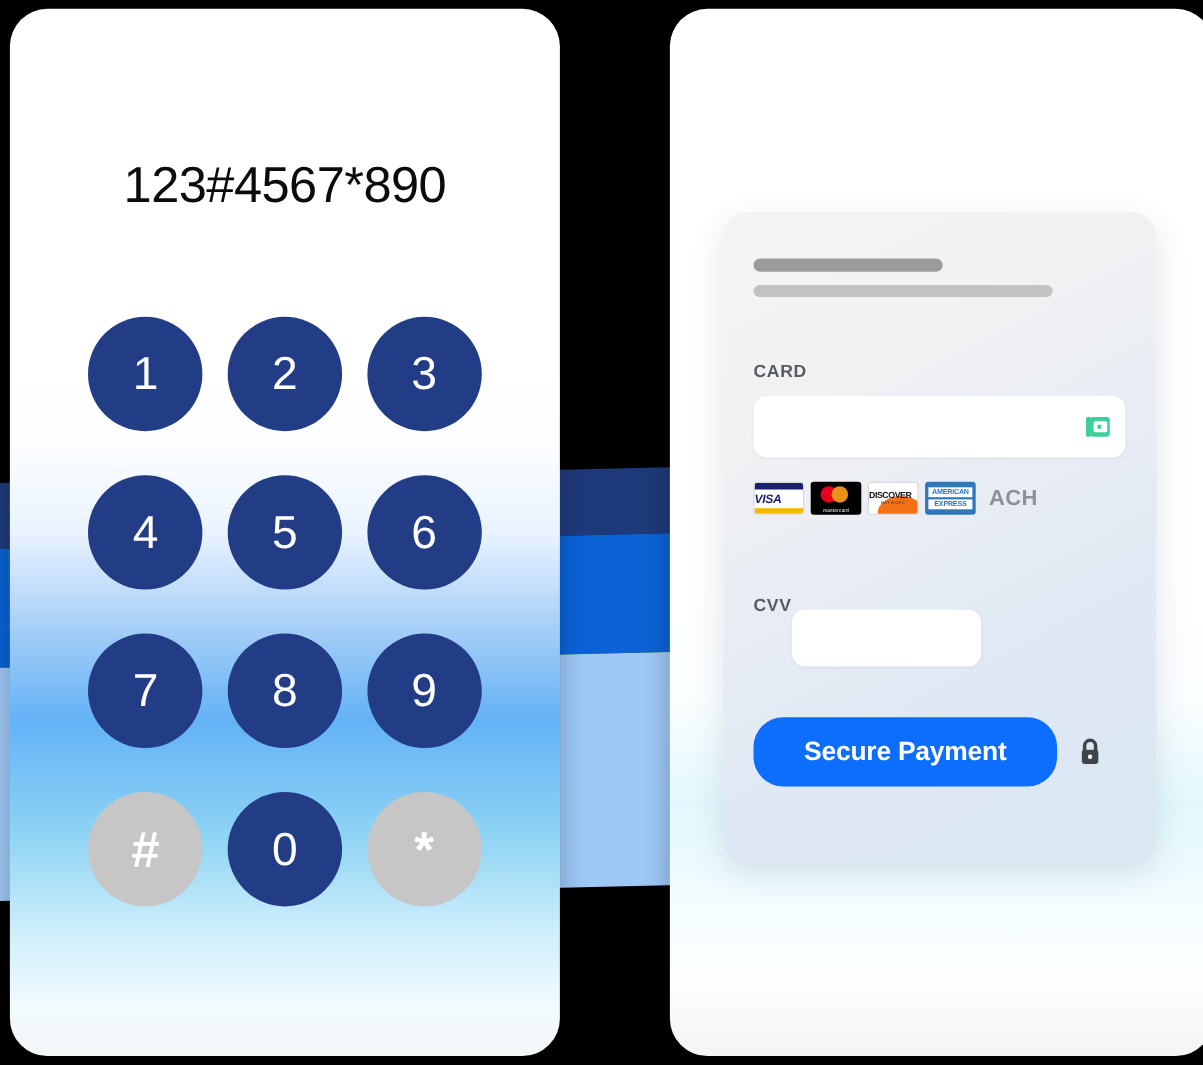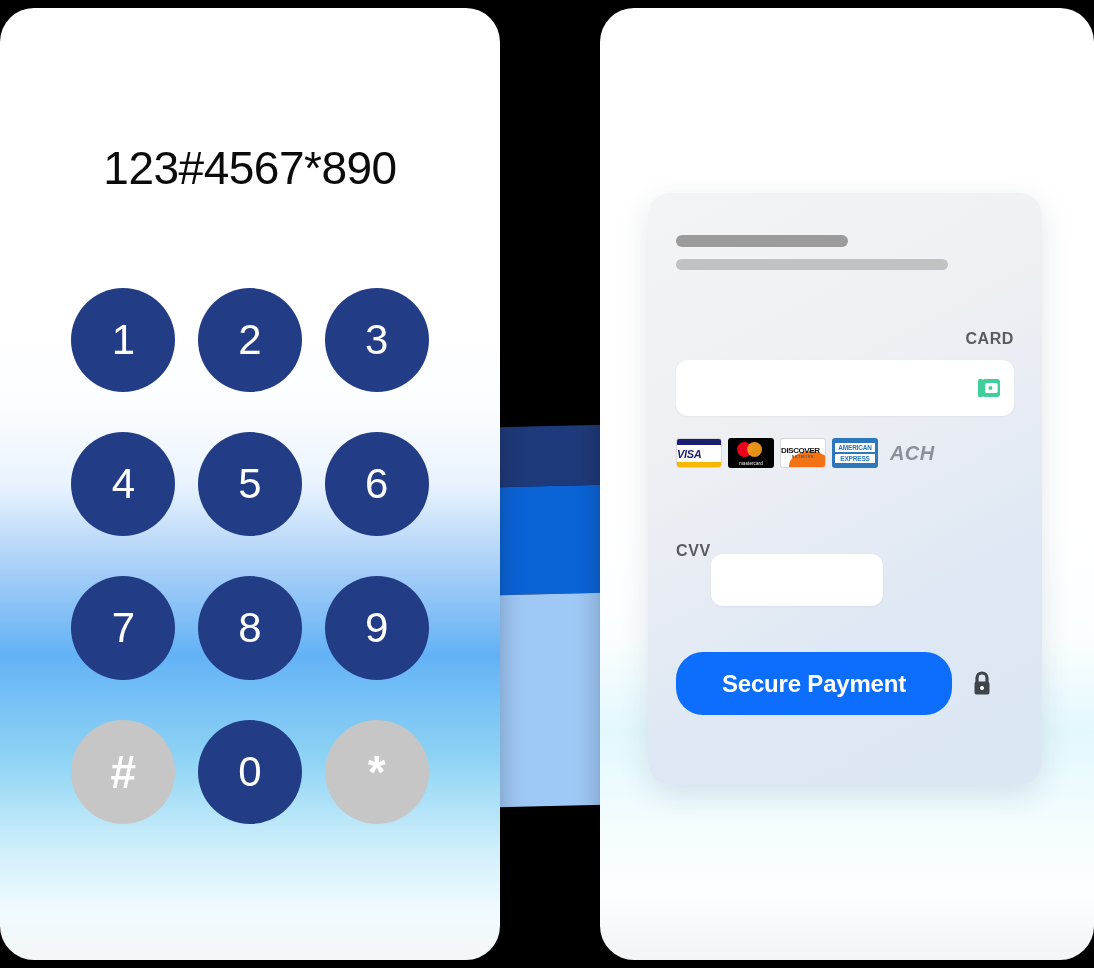--- a/index.html
+++ b/index.html
@@ -39,20 +39,21 @@
   .band-blue  { top: 500px; height: 108px; background: #0b63d6; }
   .band-light { top: 608px; height: 212px; background: #9ec8f5; }
 
   
   .panel {
     position: absolute;
     border-radius: 34px;
     overflow: hidden;
     z-index: 5;
     box-shadow: 0 6px 26px rgba(0,0,0,0.25);
+    margin-left: 9px;
   }
 
   
   #keypad-panel {
     left: 0px;
     top: 8px;
     width: 500px;
     height: 952px;
     background:
       linear-gradient(180deg,
@@ -151,21 +152,21 @@
   #skeleton-2 { width: 272px; height: 11px; background: #c2c2c2; }
 
   .field-label {
     font-size: 16px;
     font-weight: bold;
     letter-spacing: 0.6px;
     color: #585c61;
     font-family: "Liberation Sans", sans-serif;
   }
 
-  #card-label { margin-top: 60px; text-align: right; }
+  #card-label { margin-top: 60px; }
 
   #card-input {
     position: relative;
     margin-top: 12px;
     width: 338px;
     height: 56px;
     background: #ffffff;
     border: none;
     border-radius: 12px;
     box-shadow: 0 1px 3px rgba(0,0,0,0.05);
@@ -249,21 +250,20 @@
   .brand-amex .a-l1 { top:5px; }
   .brand-amex .a-l2 { top:16px; }
 
   #ach-label {
     font-size: 20px;
     font-weight: bold;
     color: #8b9199;
     margin-left: 6px;
     letter-spacing: 0.4px;
     font-family: "Liberation Sans", sans-serif;
-    font-style: italic;
   }
 
   #cvv-zip-row {
     margin-top: 74px;
     display: flex;
     gap: 14px;
   }
   .small-field-group { display: flex; flex-direction: row; }
   .small-input {
     margin-top: 12px;

